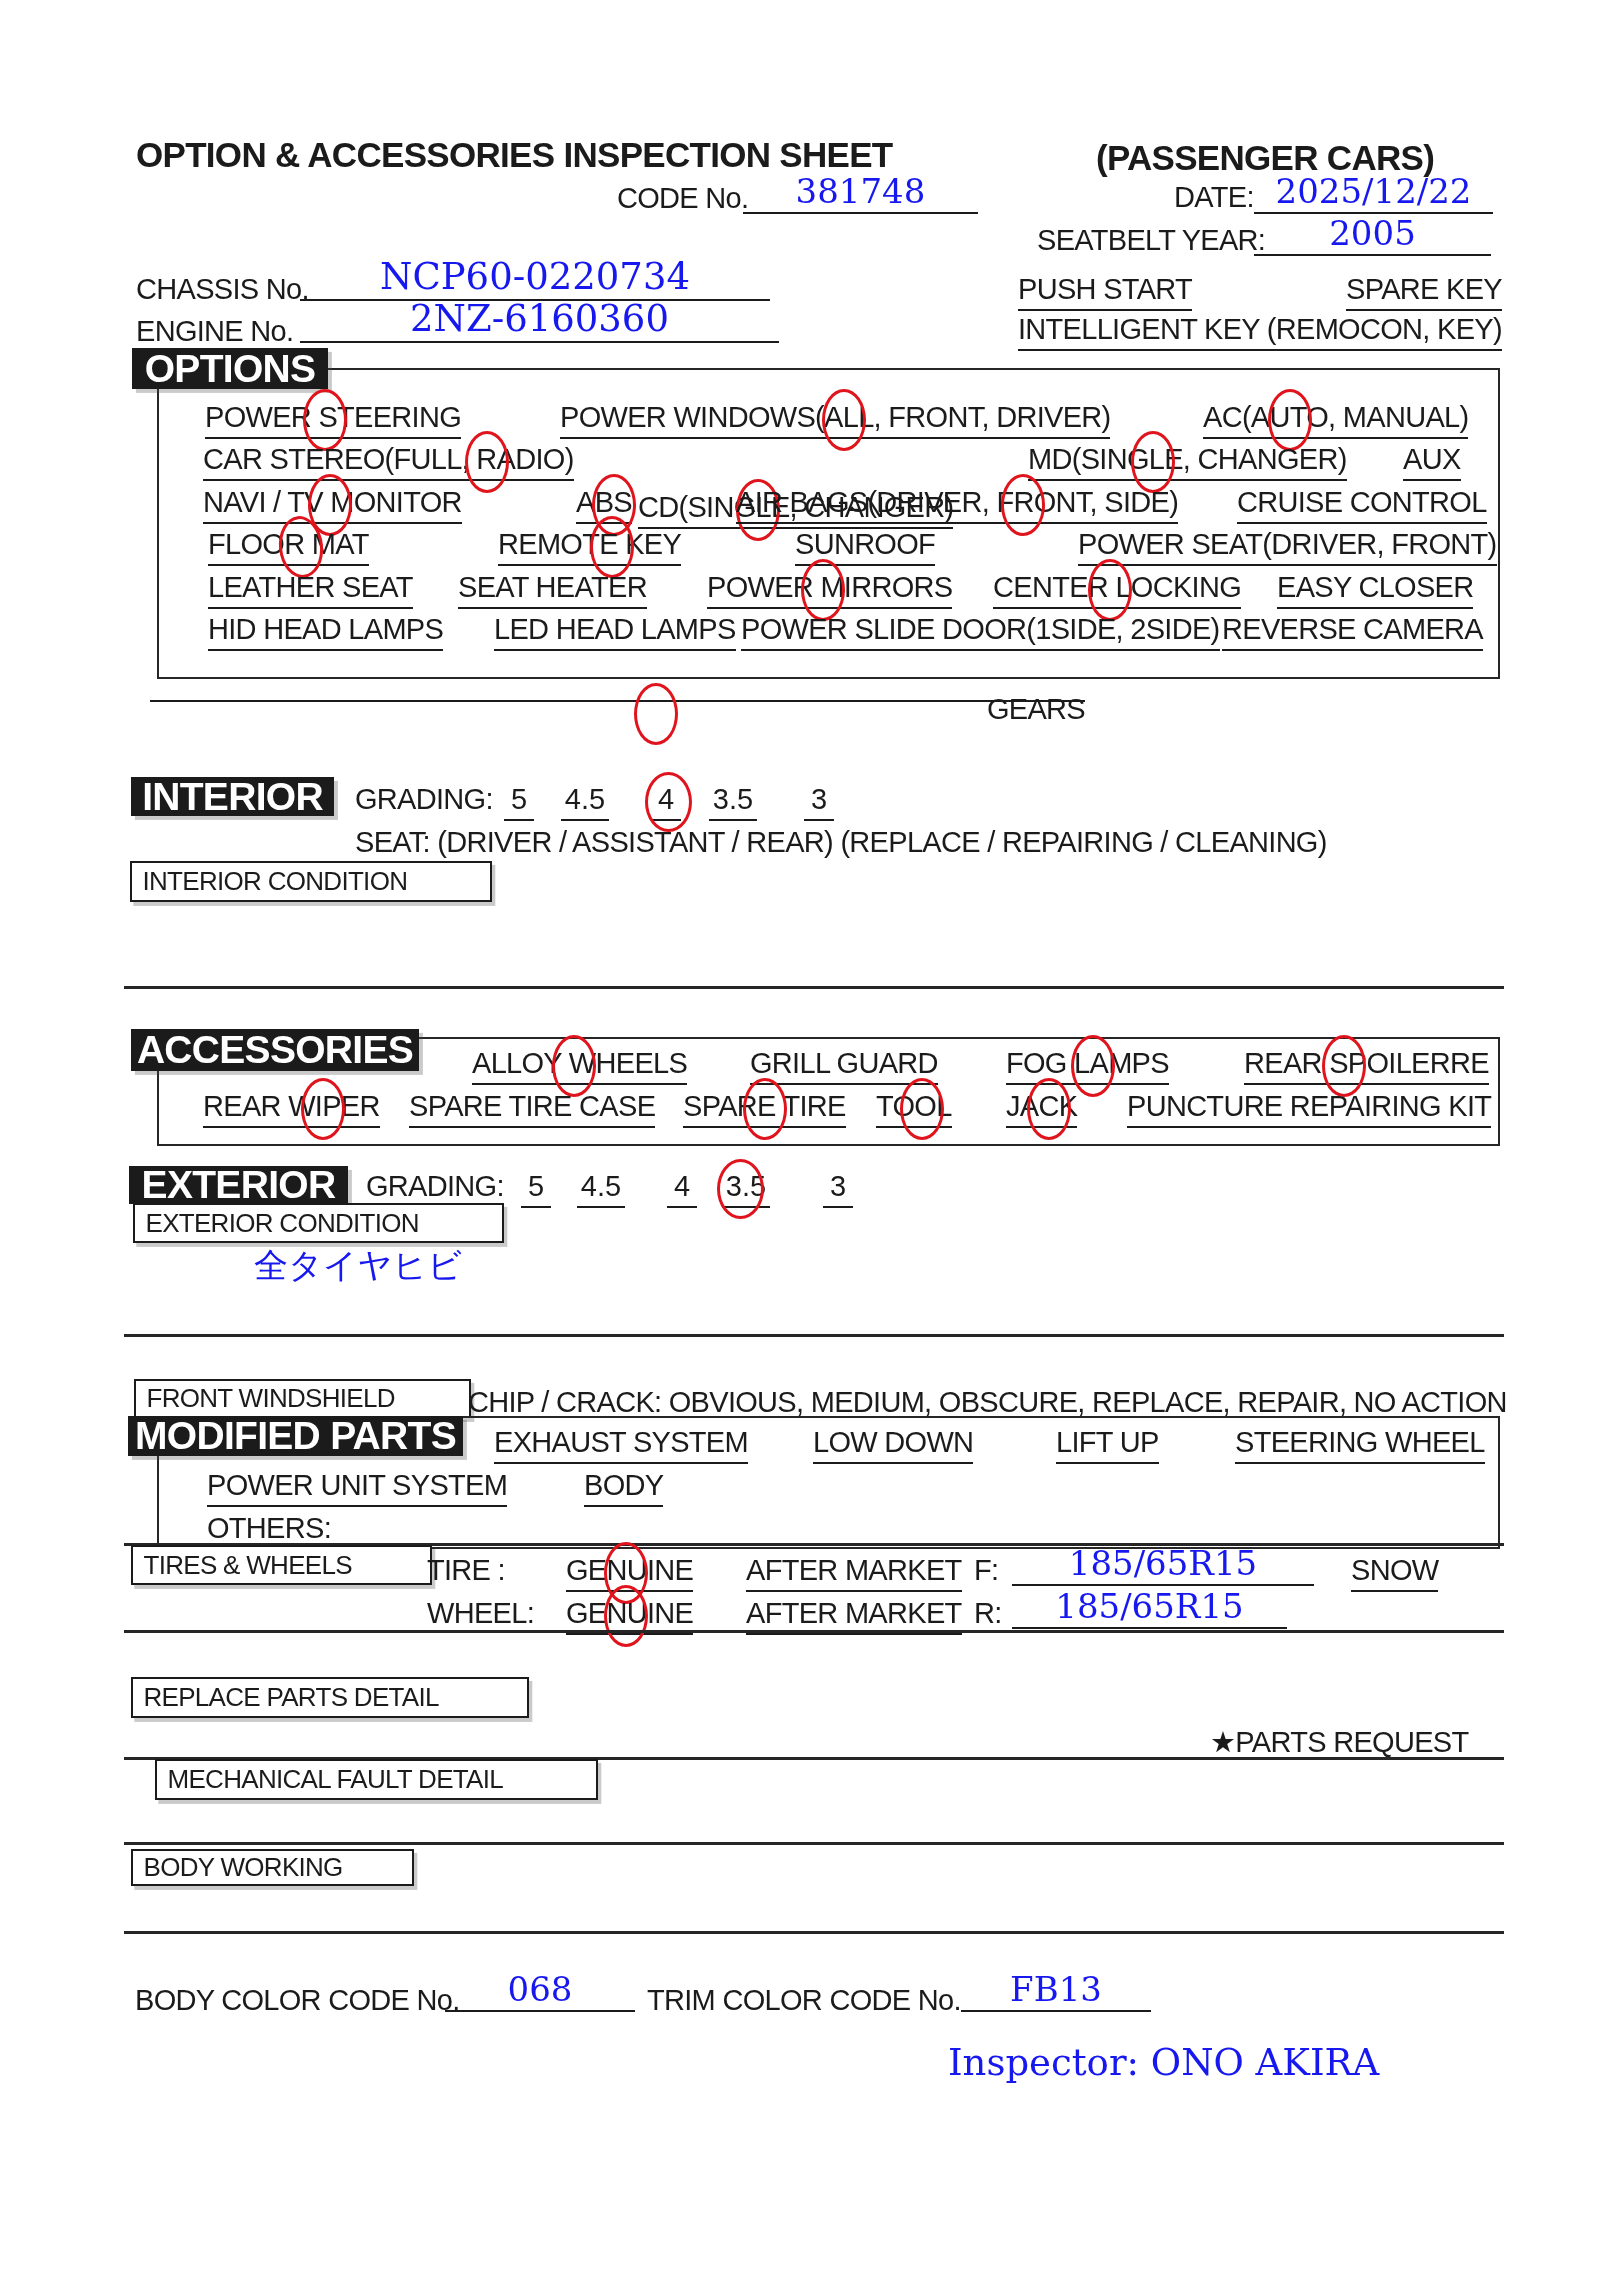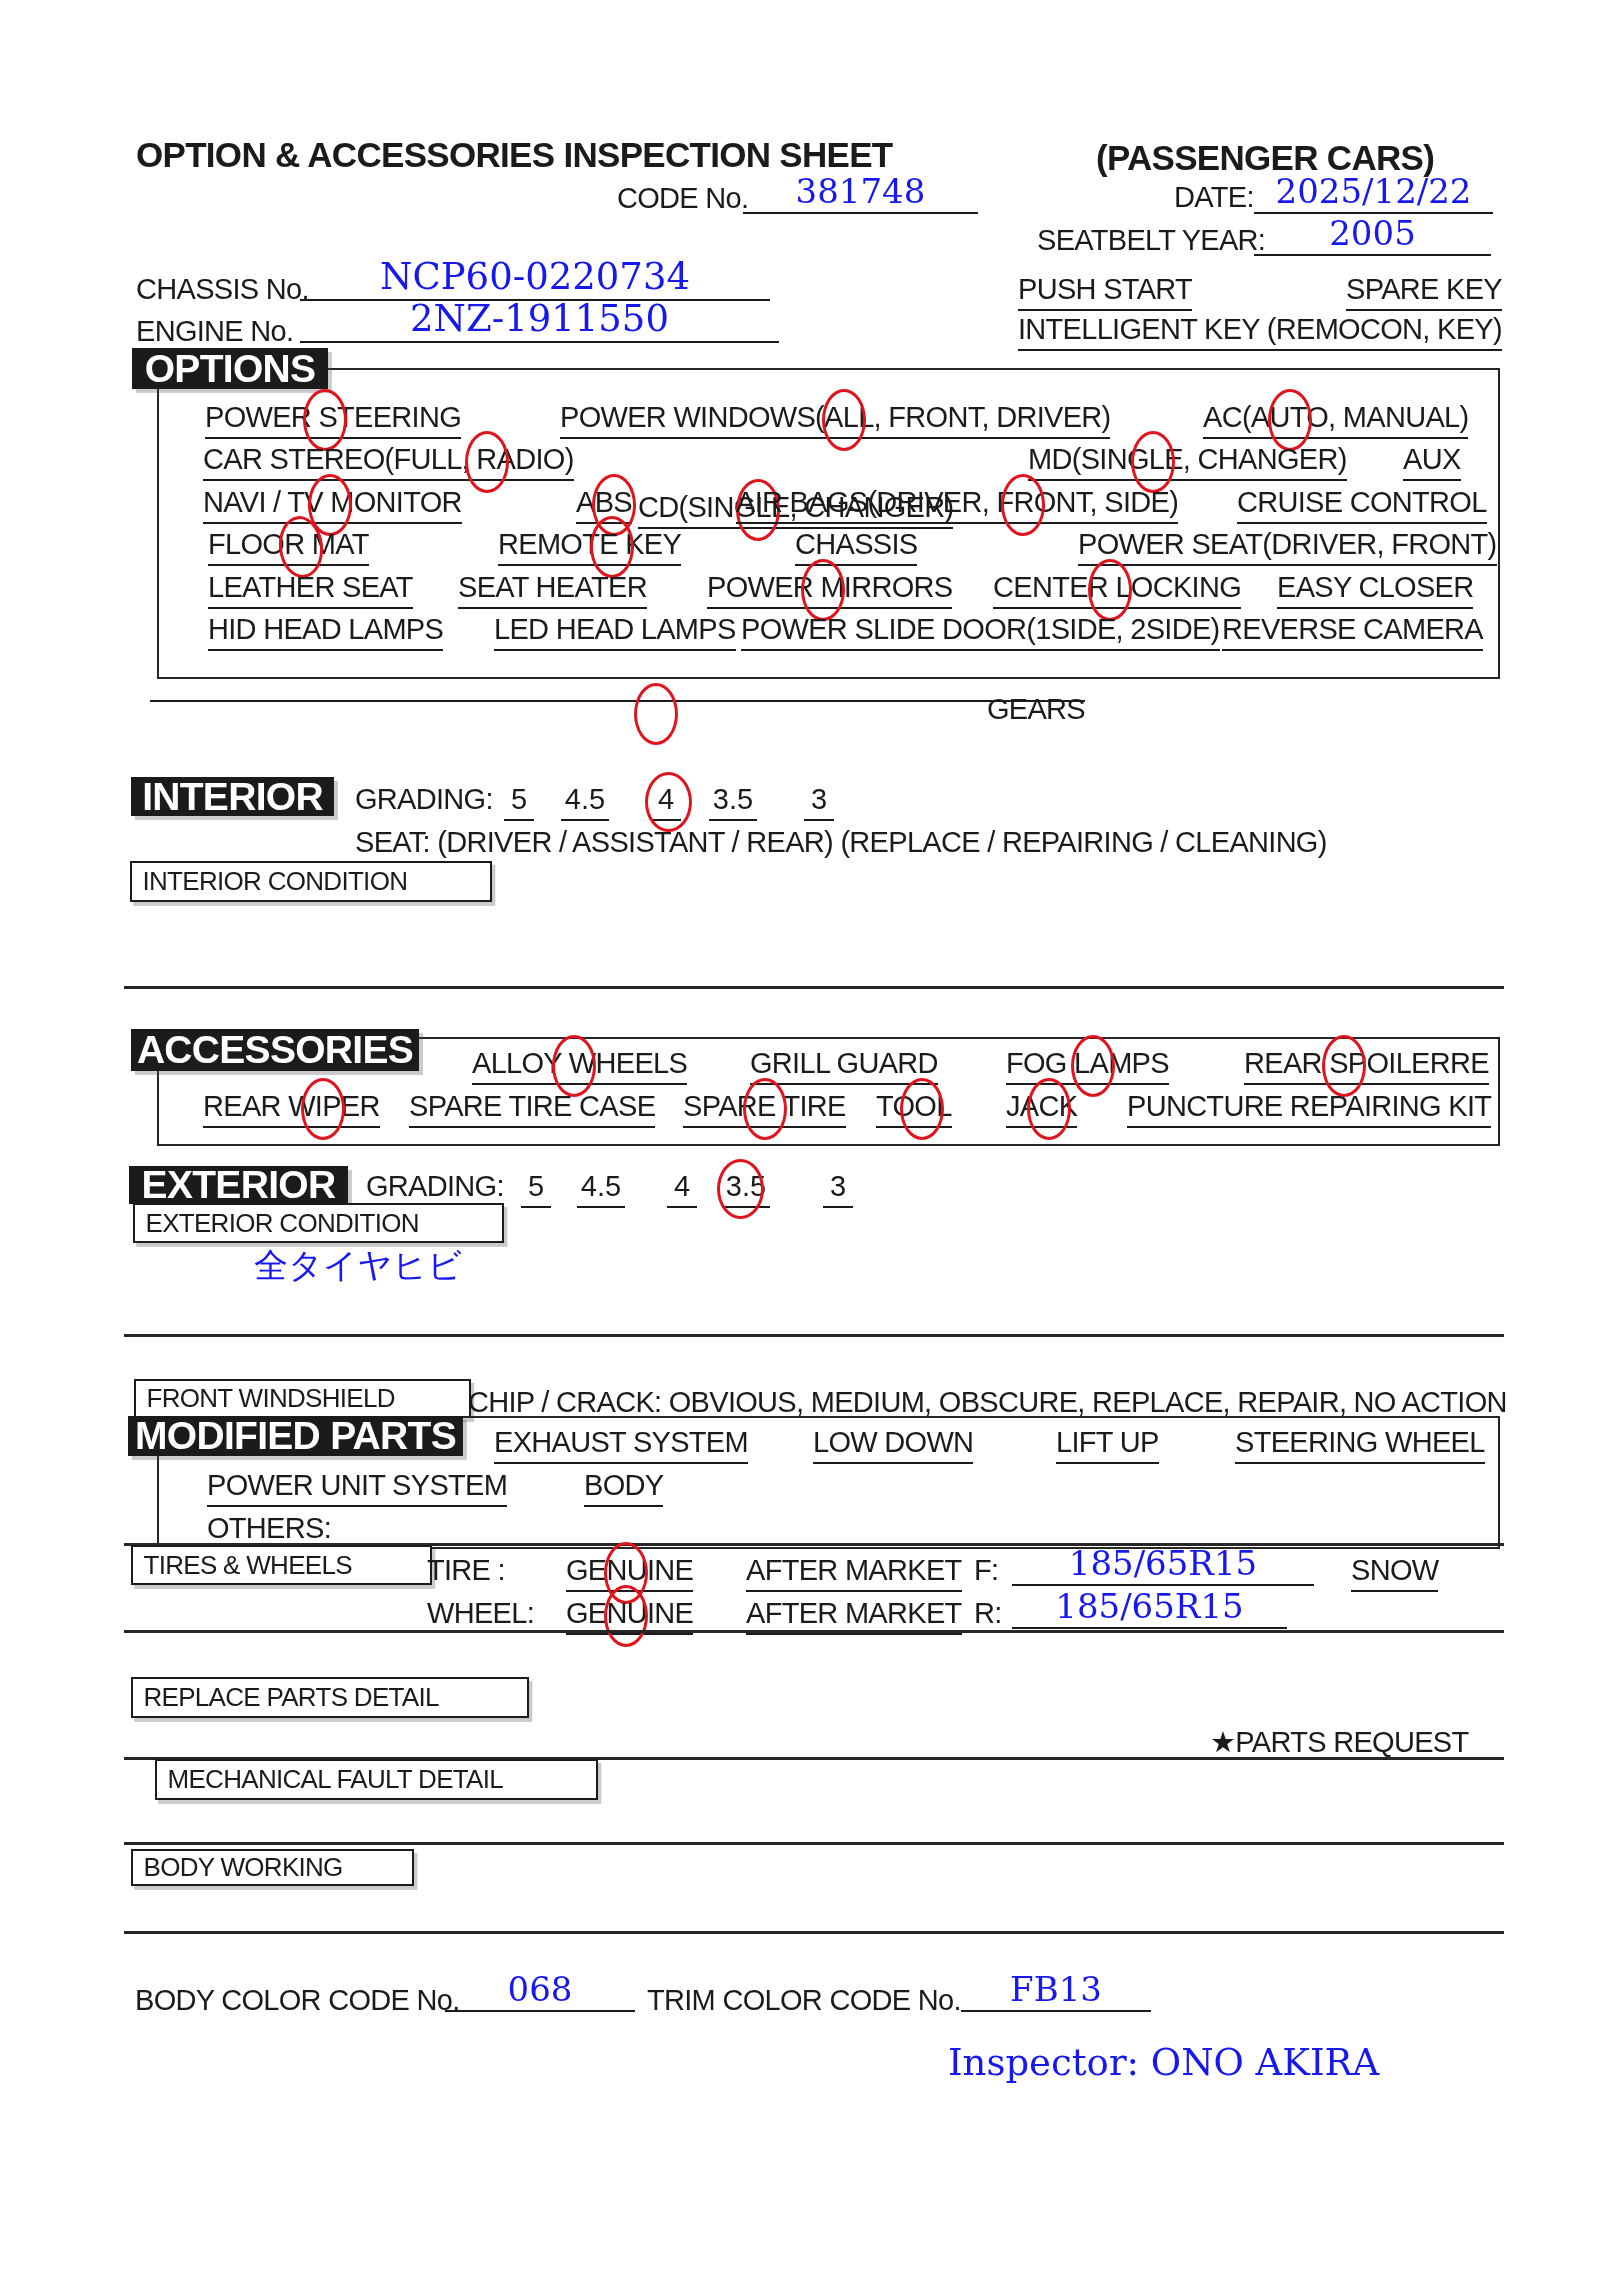--- a/index.html
+++ b/index.html
@@ -55,21 +55,21 @@
   <div class="lbl nou" style="left:136px;top:275px;">CHASSIS No.</div>
   <div class="vline" style="left:300px;top:255px;width:470px;height:44px;">
     <span class="hand" style="font-size:37px;">NCP60-0220734</span>
   </div>
 
   <div class="lbl" style="left:1018px;top:275px;">PUSH START</div>
   <div class="lbl" style="left:1346px;top:275px;">SPARE KEY</div>
 
   <div class="lbl nou" style="left:136px;top:317px;">ENGINE No.</div>
   <div class="vline" style="left:300px;top:298px;width:479px;height:43px;">
-    <span class="hand" style="font-size:37px;">2NZ-1911550</span>
+    <span class="hand" style="font-size:37px;">2NZ-6160360</span>
   </div>
 
   <div class="lbl" style="left:1018px;top:315px;">INTELLIGENT KEY (REMOCON, KEY)</div>
 
   <div class="rect" style="left:157px;top:368px;width:1339px;height:307px;"></div>
   <div class="blackbox" style="left:132px;top:348px;width:196px;height:41px;">OPTIONS</div>
 
   <div class="lbl" style="left:205px;top:403px;"><span>POWER STEERING</span><i class="circ" style="left:98px;"></i></div>
   <div class="lbl" style="left:560px;top:403px;"><span>POWER WINDOWS(ALL, FRONT, DRIVER)</span><i class="circ" style="left:262px;"></i></div>
   <div class="lbl" style="left:1203px;top:403px;"><span>AC(AUTO, MANUAL)</span><i class="circ" style="left:65px;"></i></div>
@@ -79,21 +79,21 @@
   <div class="lbl" style="left:1028px;top:445px;"><span>MD(SINGLE, CHANGER)</span><i class="circ" style="left:103px;"></i></div>
   <div class="lbl" style="left:1403px;top:445px;"><span>AUX</span></div>
 
   <div class="lbl" style="left:203px;top:488px;"><span>NAVI / TV MONITOR</span><i class="circ" style="left:105px;"></i></div>
   <div class="lbl" style="left:576px;top:488px;"><span>ABS</span><i class="circ" style="left:15.7px;"></i></div>
   <div class="lbl" style="left:736px;top:488px;"><span>AIR BAGS(DRIVER, FRONT, SIDE)</span><i class="circ" style="left:265px;"></i></div>
   <div class="lbl" style="left:1237px;top:488px;"><span>CRUISE CONTROL</span></div>
 
   <div class="lbl" style="left:208px;top:530px;"><span>FLOOR MAT</span><i class="circ" style="left:71px;transform:rotate(-6deg);"></i></div>
   <div class="lbl" style="left:498px;top:530px;"><span>REMOTE KEY</span><i class="circ" style="left:92px;"></i></div>
-  <div class="lbl" style="left:795px;top:530px;"><span>CHASSIS</span></div>
+  <div class="lbl" style="left:795px;top:530px;"><span>SUNROOF</span></div>
   <div class="lbl" style="left:1078px;top:530px;"><span>POWER SEAT(DRIVER, FRONT)</span></div>
 
   <div class="lbl" style="left:208px;top:573px;"><span>LEATHER SEAT</span></div>
   <div class="lbl" style="left:458px;top:573px;"><span>SEAT HEATER</span></div>
   <div class="lbl" style="left:707px;top:573px;"><span>POWER MIRRORS</span><i class="circ" style="left:94px;"></i></div>
   <div class="lbl" style="left:993px;top:573px;"><span>CENTER LOCKING</span><i class="circ" style="left:95px;"></i></div>
   <div class="lbl" style="left:1277px;top:573px;"><span>EASY CLOSER</span></div>
 
   <div class="lbl" style="left:208px;top:615px;"><span>HID HEAD LAMPS</span></div>
   <div class="lbl" style="left:494px;top:615px;"><span>LED HEAD LAMPS</span></div>

